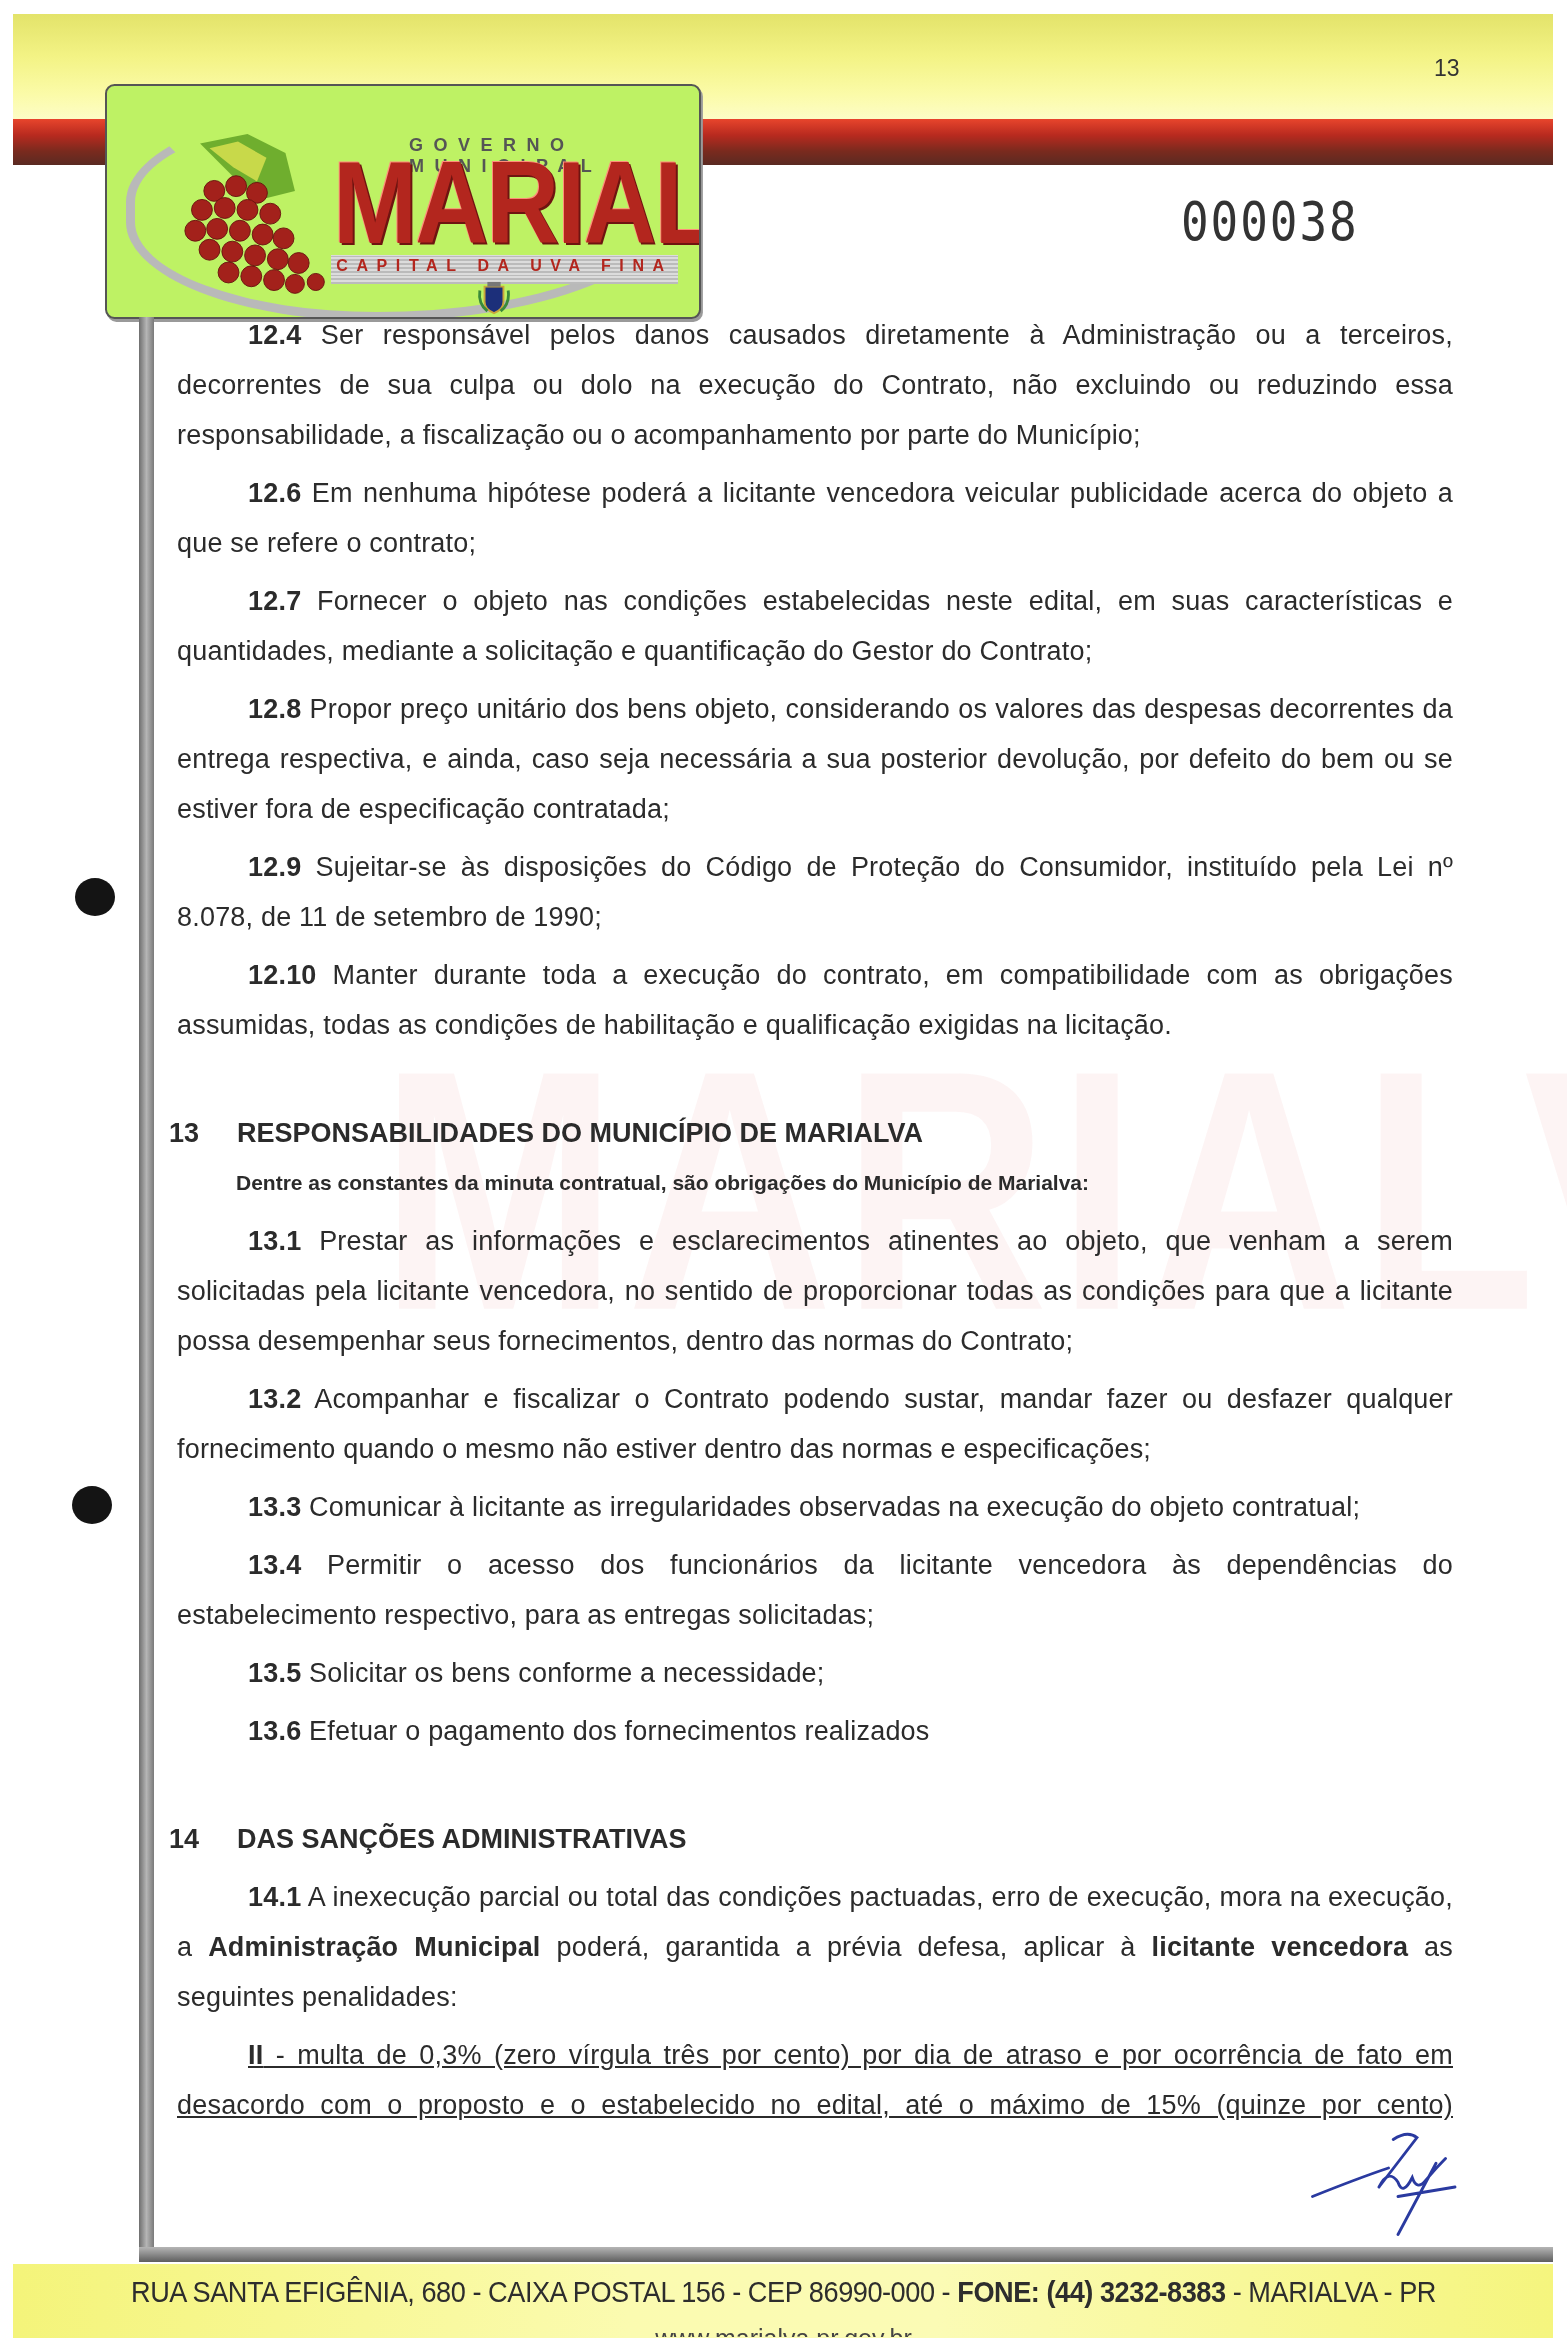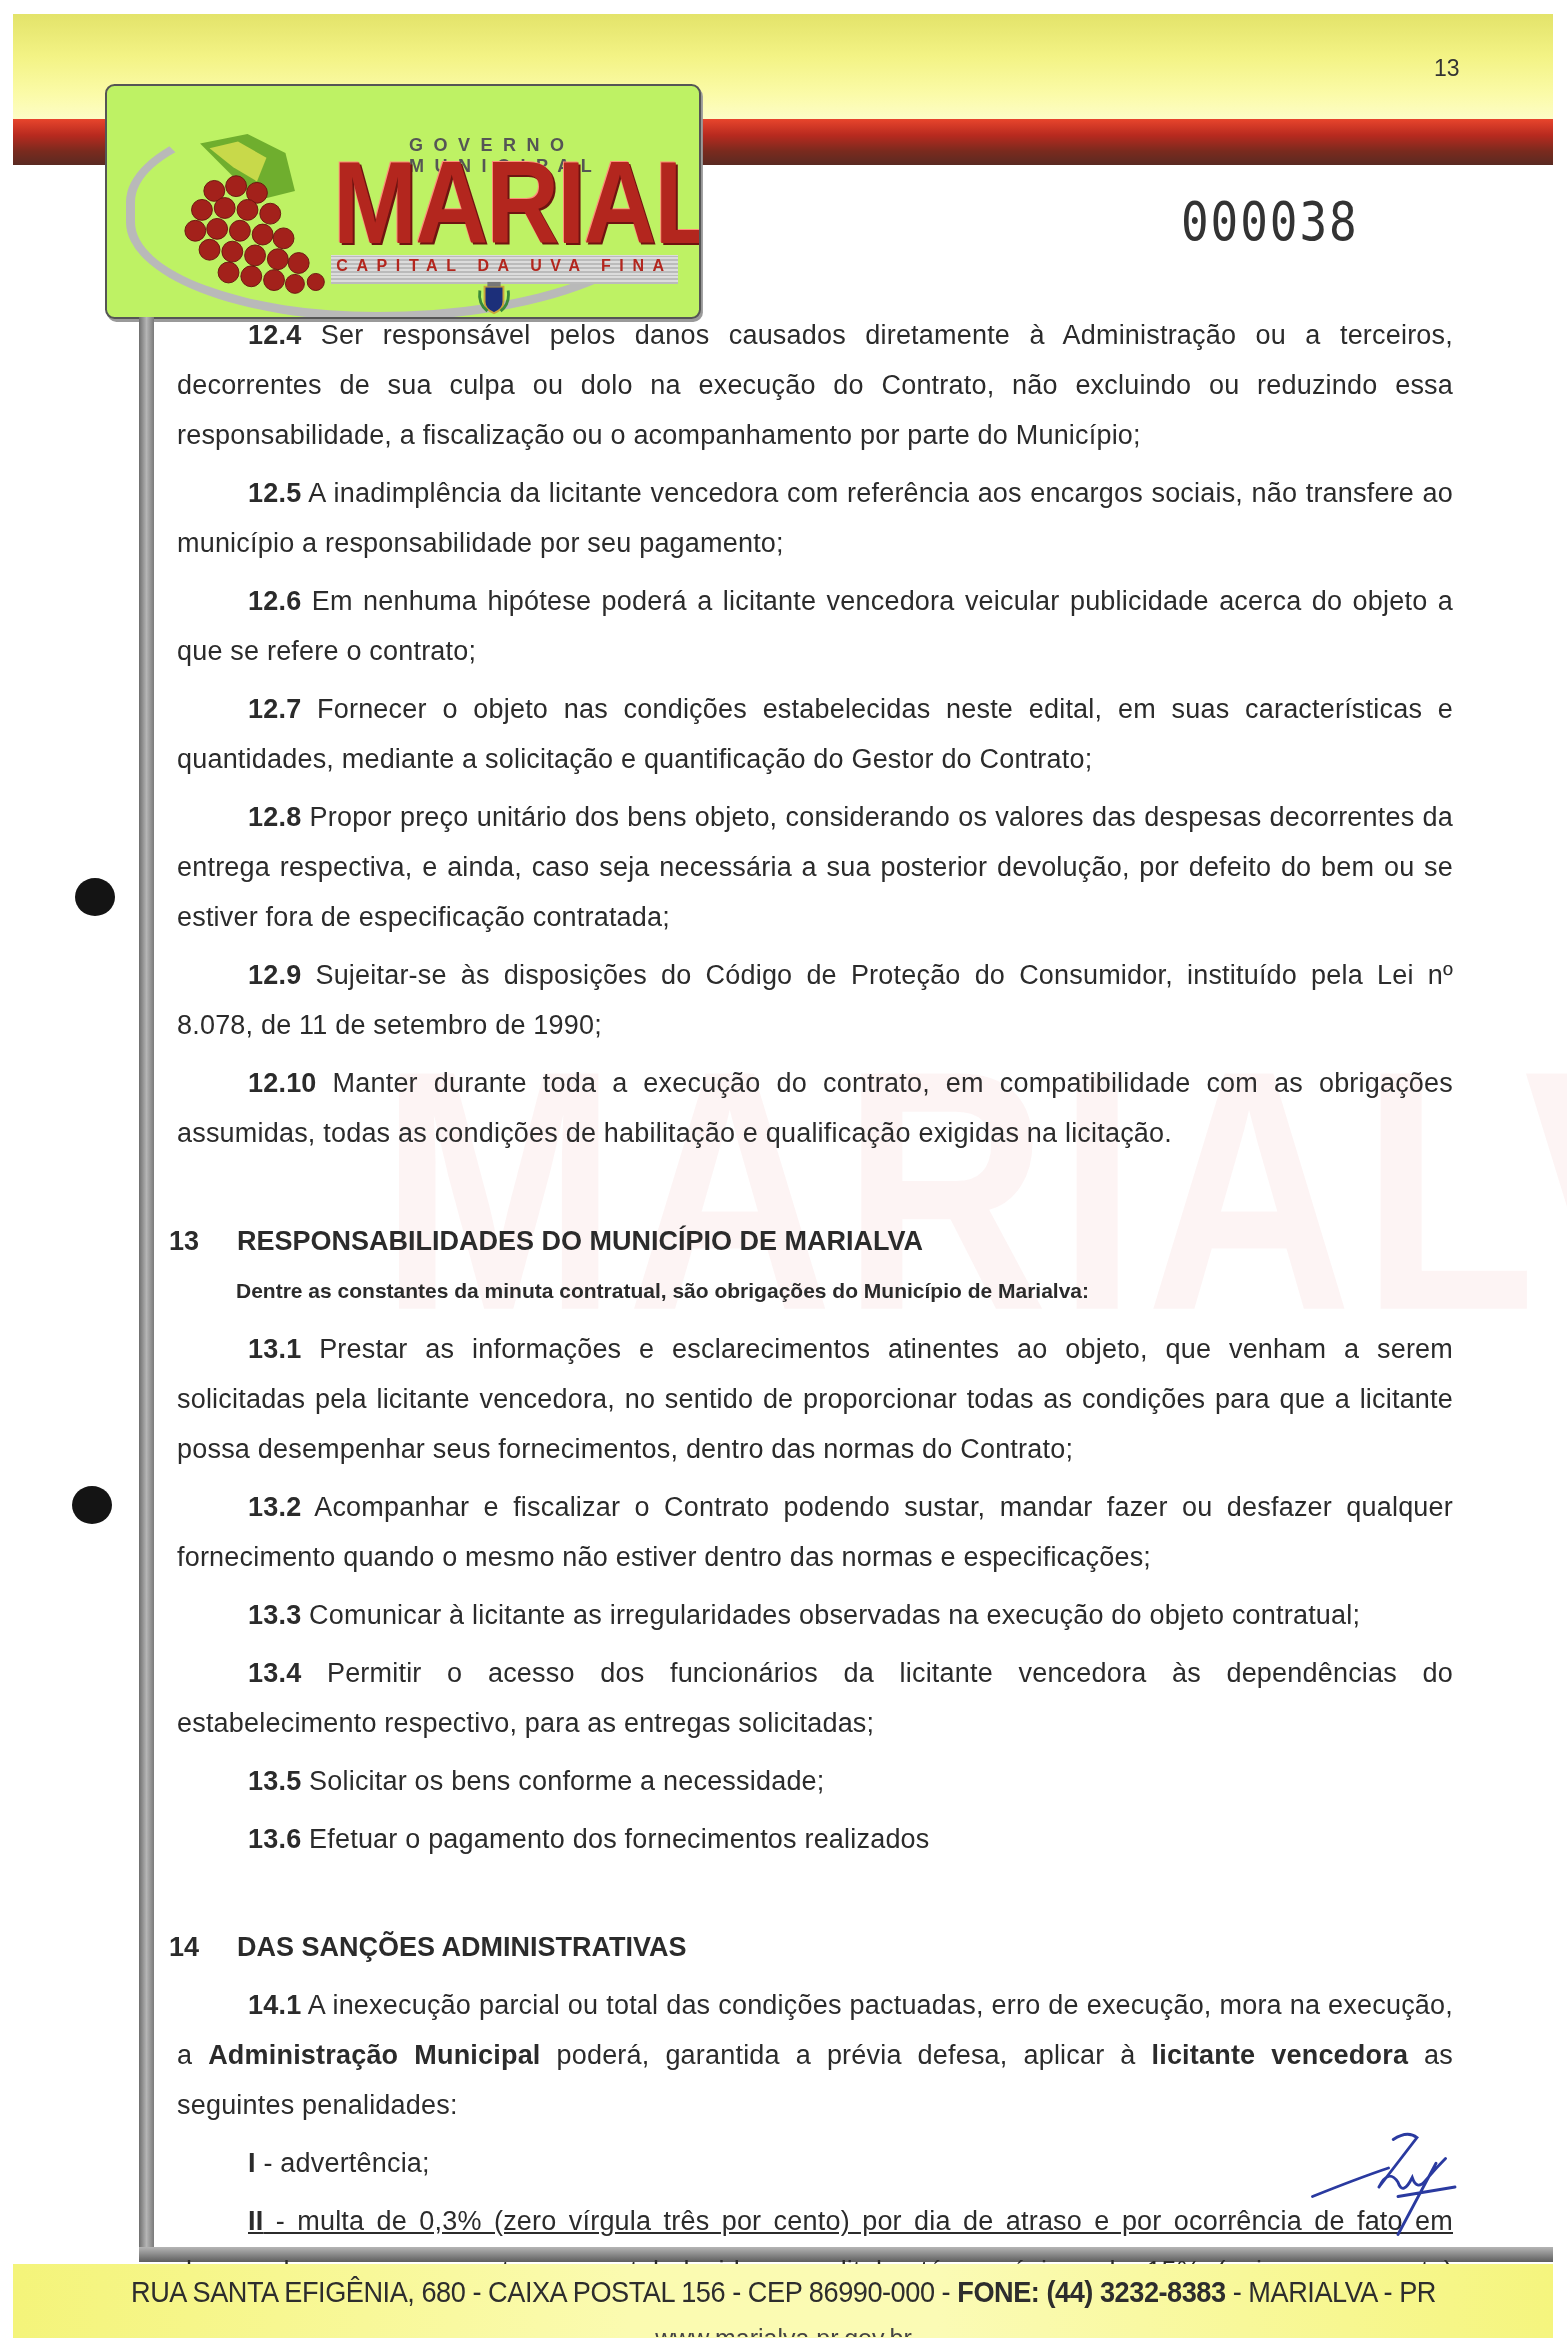--- a/index.html
+++ b/index.html
@@ -129,21 +129,20 @@
 <div class="frame-left"></div>
 <div class="frame-bottom"></div>
 <div class="punch-hole hole-1"></div>
 <div class="punch-hole hole-2"></div>
 
 <div class="watermark">MARIALVA</div>
 
 <div class="content">
 
   <p class="p ind"><span class="num">12.4</span><span> Ser responsável pelos danos causados diretamente à Administração ou a terceiros, decorrentes de sua culpa ou dolo na execução do Contrato, não excluindo ou reduzindo essa responsabilidade, a fiscalização ou o acompanhamento por parte do Município;</span></p>
-  <p class="p ind"><span class="num">12.5</span><span> A inadimplência da licitante vencedora com referência aos encargos sociais, não transfere ao município a responsabilidade por seu pagamento;</span></p>
   <p class="p ind"><span class="num">12.6</span><span> Em nenhuma hipótese poderá a licitante vencedora veicular publicidade acerca do objeto a que se refere o contrato;</span></p>
   <p class="p ind"><span class="num">12.7</span><span> Fornecer o objeto nas condições estabelecidas neste edital, em suas características e quantidades, mediante a solicitação e quantificação do Gestor do Contrato;</span></p>
   <p class="p ind"><span class="num">12.8</span><span> Propor preço unitário dos bens objeto, considerando os valores das despesas decorrentes da entrega respectiva, e ainda, caso seja necessária a sua posterior devolução, por defeito do bem ou se estiver fora de especificação contratada;</span></p>
   <p class="p ind"><span class="num">12.9</span><span> Sujeitar-se às disposições do Código de Proteção do Consumidor, instituído pela Lei nº 8.078, de 11 de setembro de 1990;</span></p>
   <p class="p ind"><span class="num">12.10</span><span> Manter durante toda a execução do contrato, em compatibilidade com as obrigações assumidas, todas as condições de habilitação e qualificação exigidas na licitação.</span></p>
 
   <div class="gap"></div>
 
   <div class="section-head">
     <span class="sec-num">13</span>
@@ -157,21 +156,20 @@
   <p class="p ind"><span class="num">13.5</span><span> Solicitar os bens conforme a necessidade;</span></p>
   <p class="p ind"><span class="num">13.6</span><span> Efetuar o pagamento dos fornecimentos realizados</span></p>
 
   <div class="gap"></div>
 
   <div class="section-head">
     <span class="sec-num">14</span>
     <span>DAS SANÇÕES ADMINISTRATIVAS</span>
   </div>
   <p class="p ind"><span class="num">14.1</span><span> A inexecução parcial ou total das condições pactuadas, erro de execução, mora na execução, a </span><span class="b">Administração Municipal</span><span> poderá, garantida a prévia defesa, aplicar à </span><span class="b">licitante vencedora</span><span> as seguintes penalidades:</span></p>
-  <p class="p ind"><span class="num">I</span><span> - advertência;</span></p>
   <p class="p ind justify-full"><span class="num">II</span><span> - multa de 0,3% (zero vírgula três por cento) por dia de atraso e por ocorrência de fato em desacordo com o proposto e o estabelecido no edital, até o máximo de 15% (quinze por cento)</span></p>
 </div>
 
 <svg class="signature" viewBox="0 0 180 120">
   <path d="M10 70 Q60 50 90 40 M95 10 Q110 0 120 8 L80 60 M80 60 Q90 40 100 55 Q105 70 115 50 Q120 65 130 52 Q140 40 150 30 M140 35 L100 110 M100 70 L160 60" stroke="#2a3aa0" stroke-width="3" fill="none" stroke-linecap="round"></path>
 </svg>
 
 <div class="footer-band"></div>
 <div class="footer-address"><span>RUA SANTA EFIGÊNIA, 680 - CAIXA POSTAL 156 - CEP 86990-000 - </span><span class="b">FONE: (44) 3232-8383</span><span> - MARIALVA - PR</span></div>
 <div class="footer-web">www.marialva.pr.gov.br</div>

